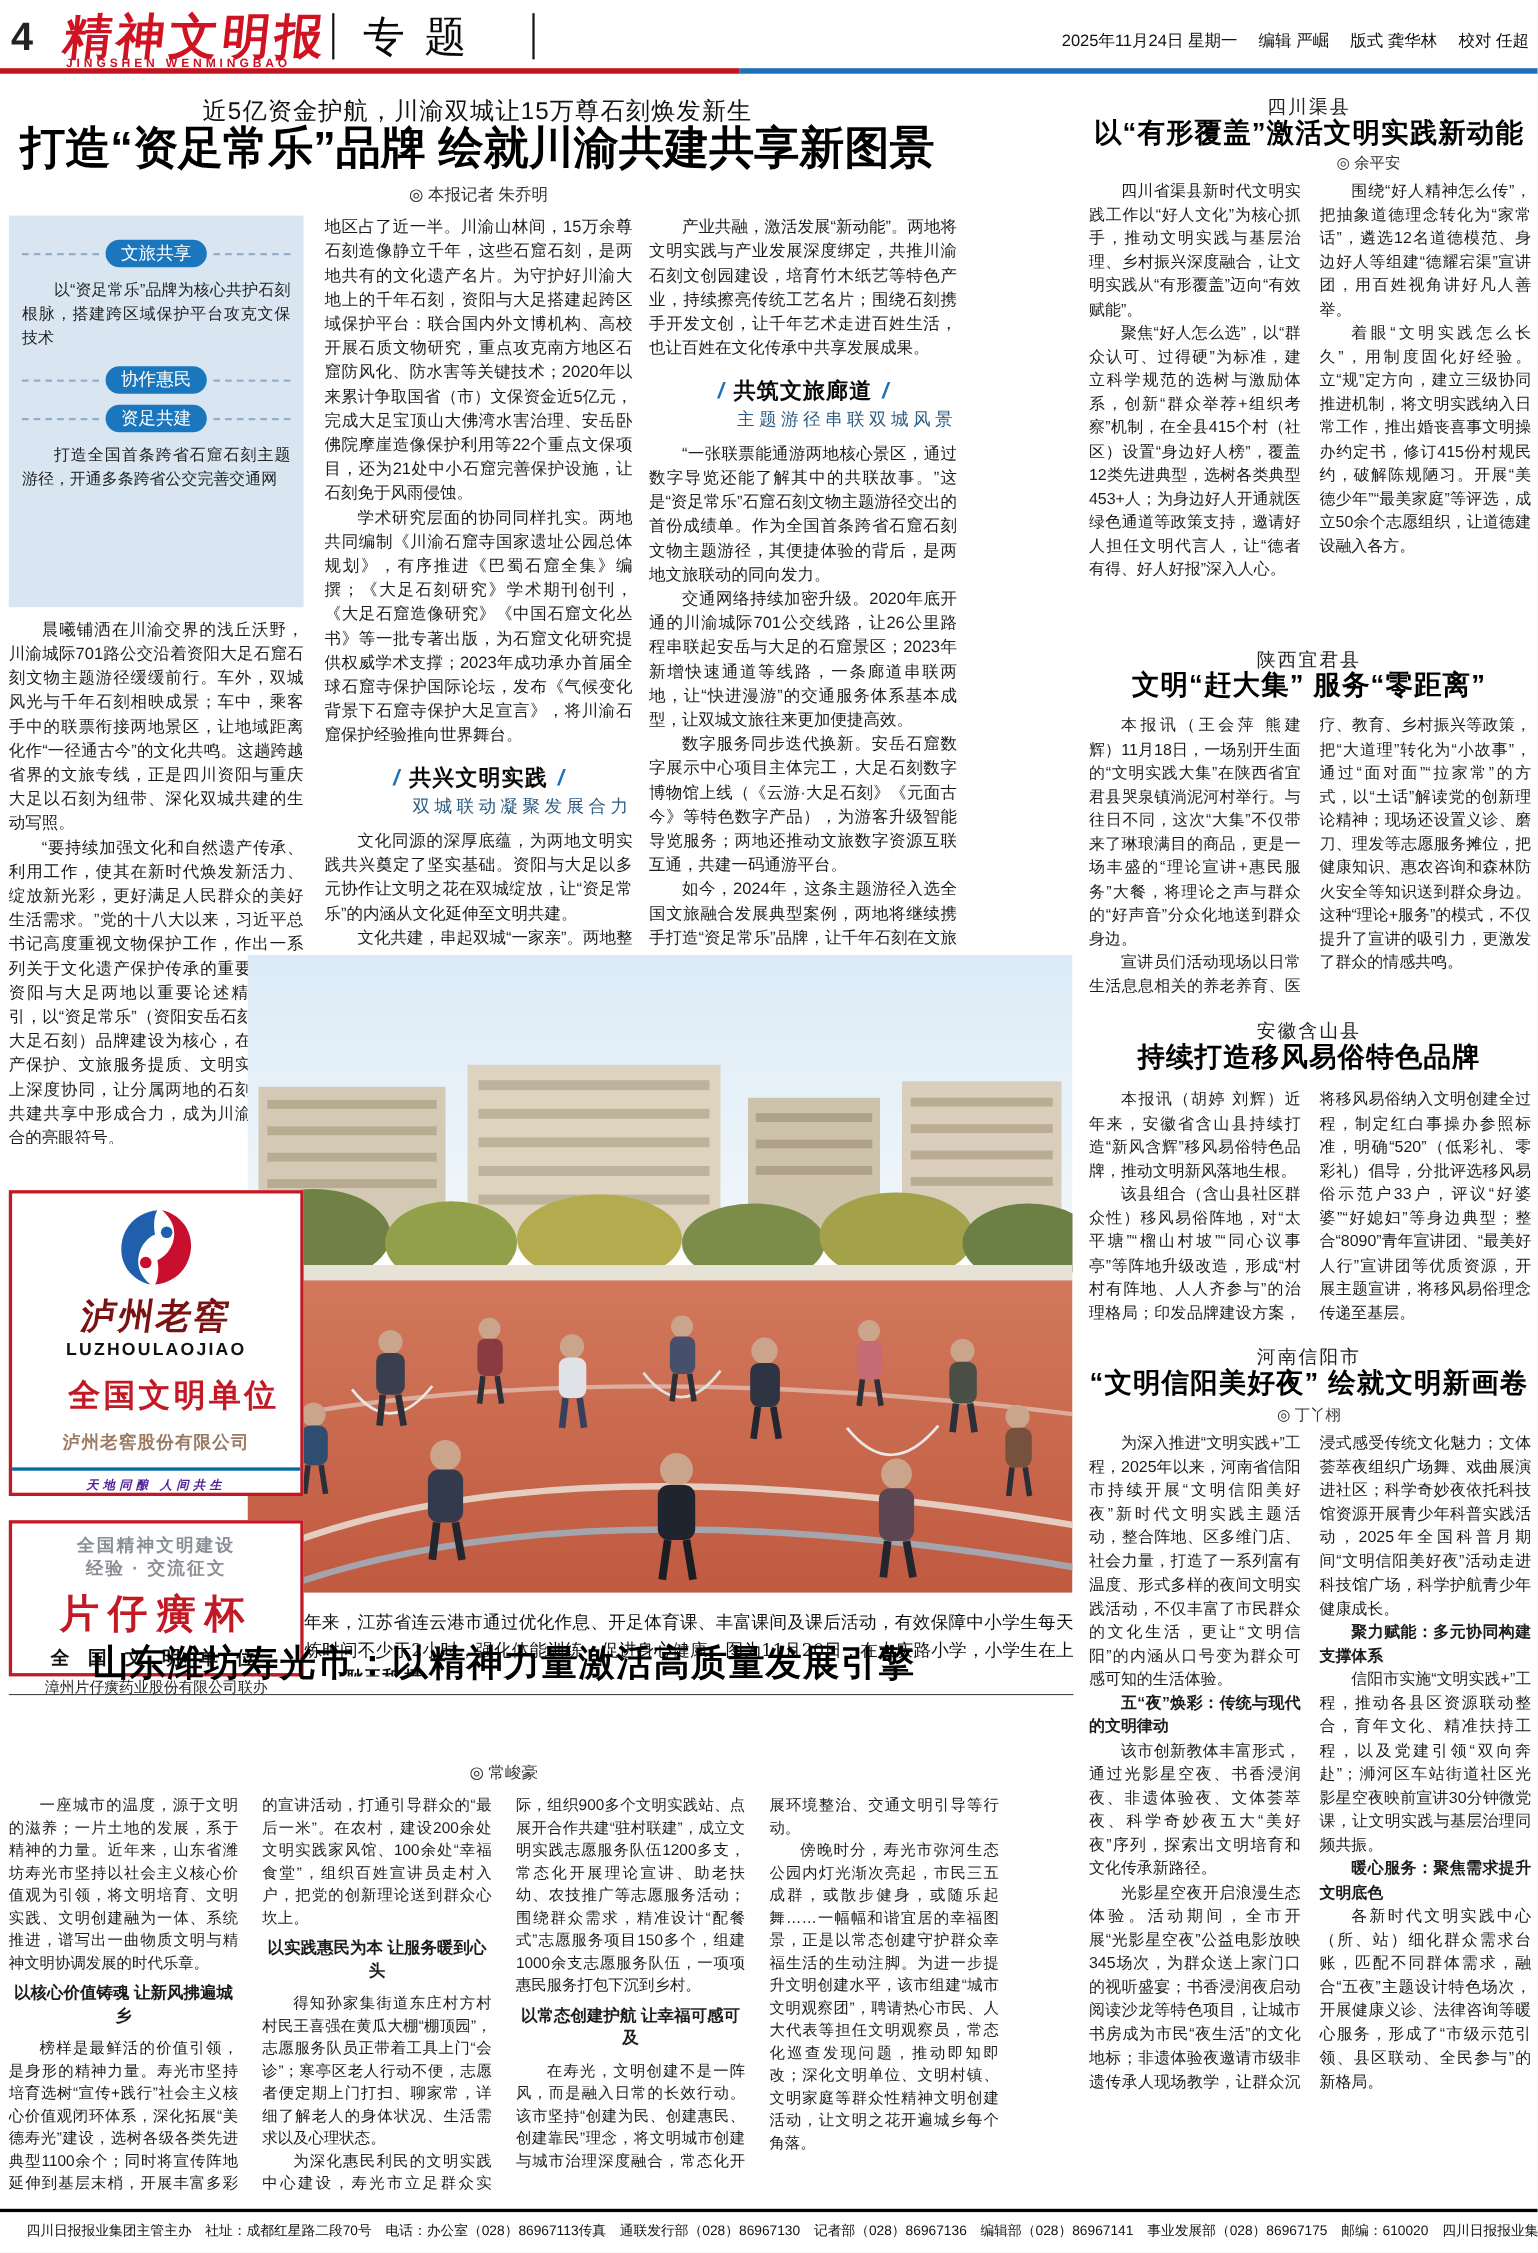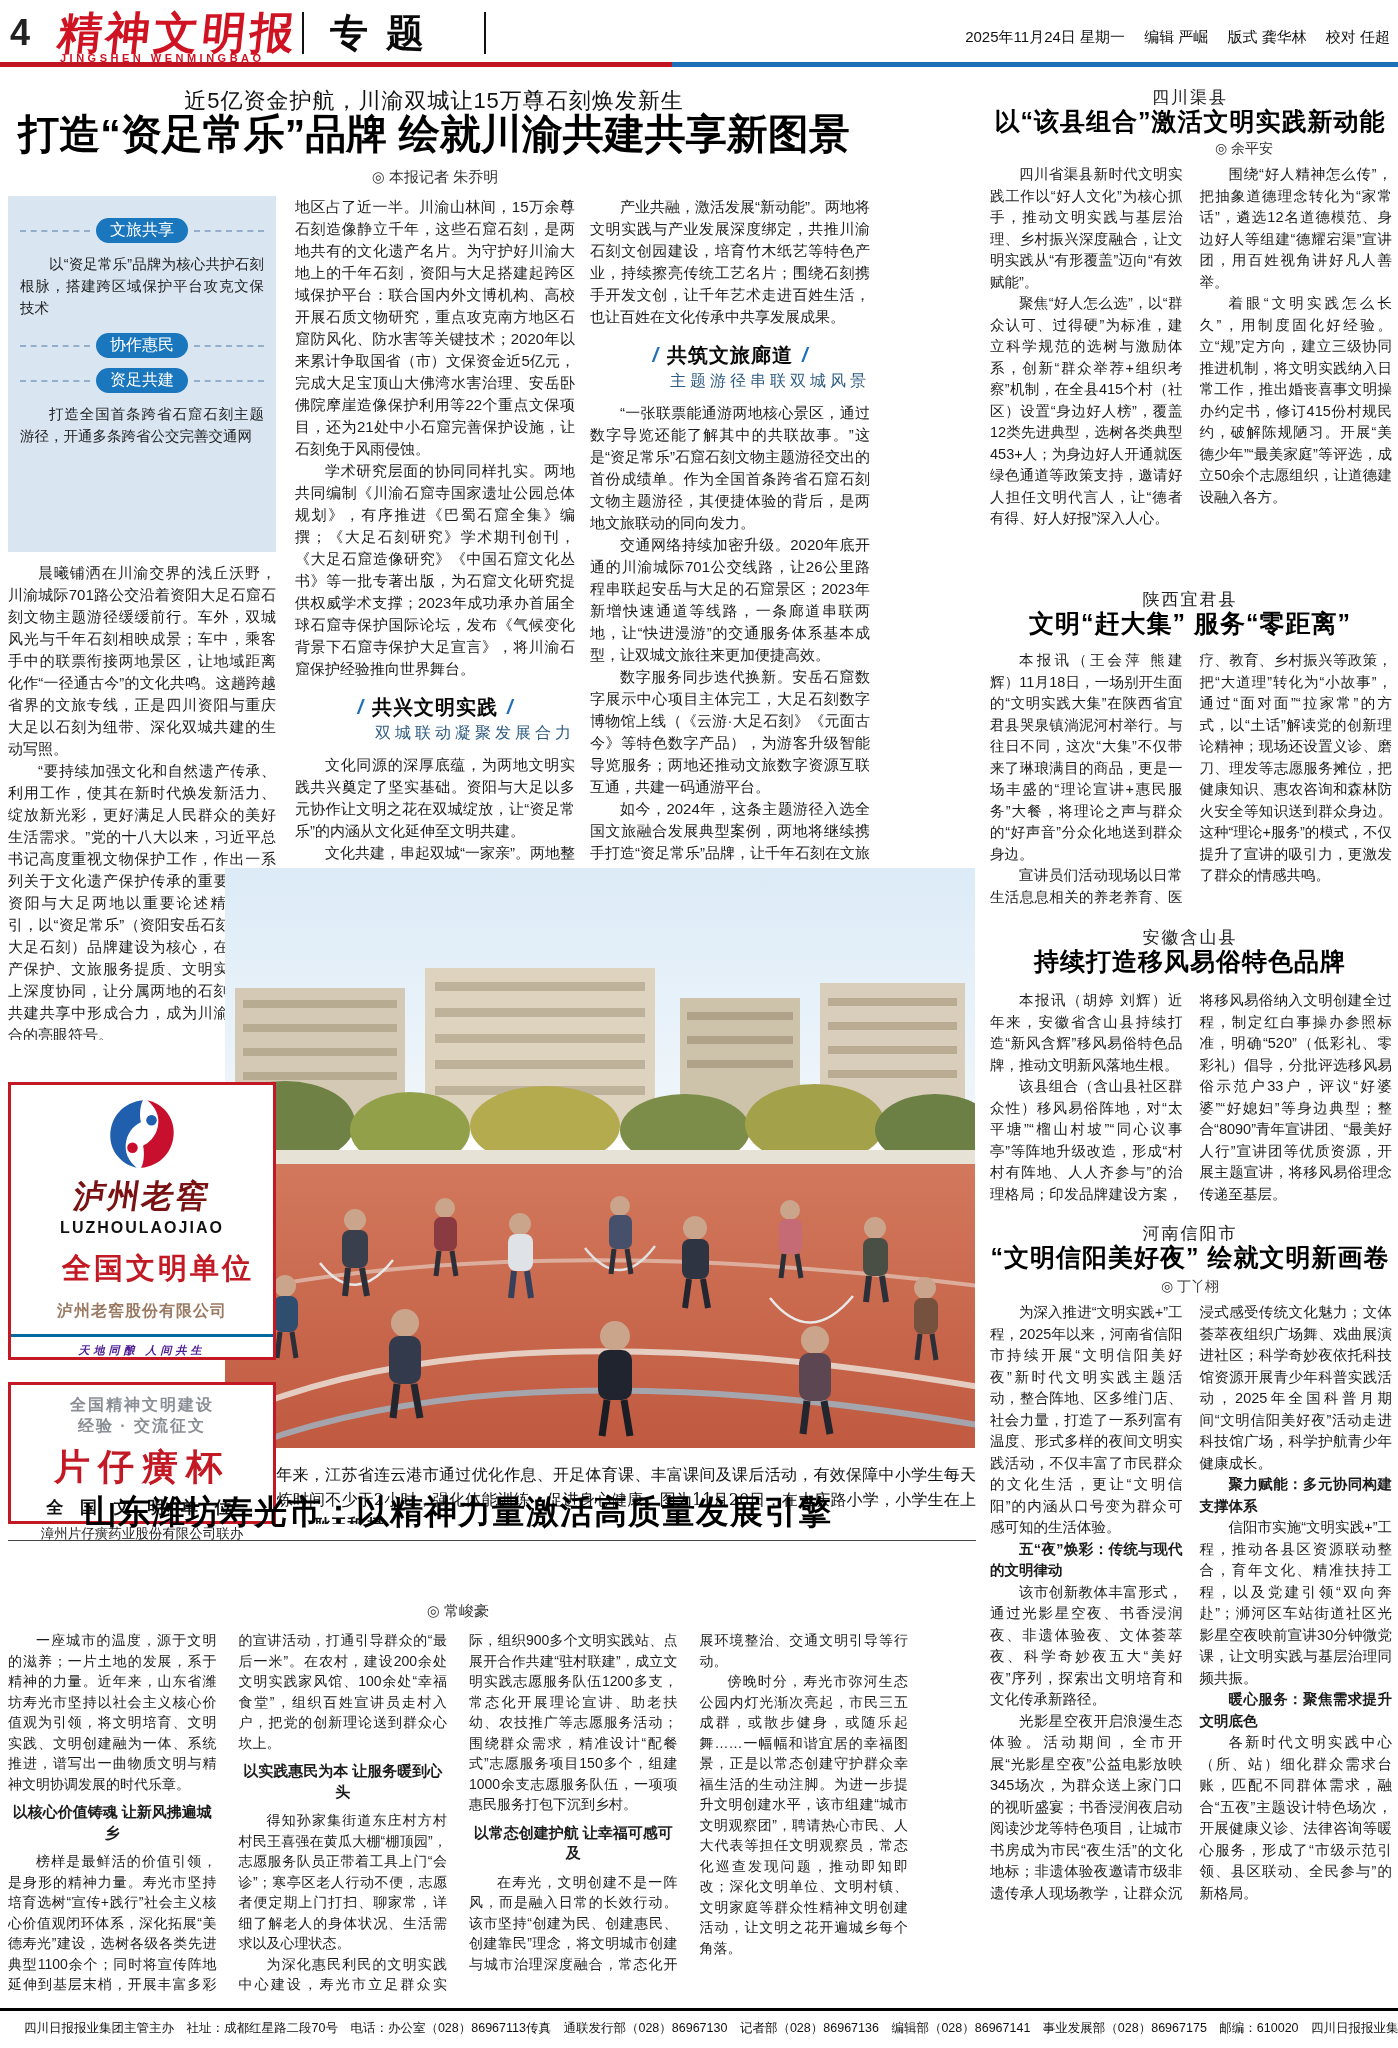--- a/index.html
+++ b/index.html
@@ -9,21 +9,21 @@
     background:#ffffff; overflow:hidden;
     font-family:"Liberation Sans","DejaVu Sans",sans-serif; color:#1c1c1c;
   }
   .abs { position:absolute; }
 
   
   .pagenum { font-size:36px; font-weight:bold; color:#222; }
   .masthead-cn { font-family:"DejaVu Serif","Liberation Serif",serif; font-size:44px; font-weight:900; color:#cf1322; letter-spacing:4px; transform:skewX(-6deg); }
   .masthead-py { font-size:11px; font-weight:bold; color:#cf1322; letter-spacing:3.5px; }
   .hdr-div { width:2px; background:#111; }
-  .section-title { font-size:38px; font-weight:700; color:#0a0a0a; letter-spacing:18px; }
+  .section-title { font-size:38px; font-weight:400; color:#0a0a0a; letter-spacing:18px; }
   .dateline { font-size:15px; color:#111; text-align:right; }
   .hdr-rule-red { height:5px; background:#c21320; }
   .hdr-rule-blue { height:5px; background:#1d6fb8; }
 
   
   .kicker { font-size:22px; color:#111; text-align:center; letter-spacing:1px; }
   .headline { font-size:41px; font-weight:900; color:#000; text-align:center; letter-spacing:0px; line-height:1.1; }
   .byline { font-size:15px; color:#333; text-align:center; }
   .bp { font-size:15px; line-height:22px; text-align:justify; text-indent:2em; color:#1c1c1c; }
   .bp.noindent { text-indent:0; }
@@ -309,21 +309,21 @@
     <p>榜样是最鲜活的价值引领，是身形的精神力量。寿光市坚持培育选树“宣传+践行”社会主义核心价值观闭环体系，深化拓展“美德寿光”建设，选树各级各类先进典型1100余个；同时将宣传阵地延伸到基层末梢，开展丰富多彩的宣讲活动，打通引导群众的“最后一米”。在农村，建设200余处文明实践家风馆、100余处“幸福食堂”，组织百姓宣讲员走村入户，把党的创新理论送到群众心坎上。</p>
     <p class="bsub">以实践惠民为本 让服务暖到心头</p>
     <p>得知孙家集街道东庄村方村村民王喜强在黄瓜大棚“棚顶园”，志愿服务队员正带着工具上门“会诊”；寒亭区老人行动不便，志愿者便定期上门打扫、聊家常，详细了解老人的身体状况、生活需求以及心理状态。</p>
     <p>为深化惠民利民的文明实践中心建设，寿光市立足群众实际，组织900多个文明实践站、点展开合作共建“驻村联建”，成立文明实践志愿服务队伍1200多支，常态化开展理论宣讲、助老扶幼、农技推广等志愿服务活动；围绕群众需求，精准设计“配餐式”志愿服务项目150多个，组建1000余支志愿服务队伍，一项项惠民服务打包下沉到乡村。</p>
     <p class="bsub">以常态创建护航 让幸福可感可及</p>
     <p>在寿光，文明创建不是一阵风，而是融入日常的长效行动。该市坚持“创建为民、创建惠民、创建靠民”理念，将文明城市创建与城市治理深度融合，常态化开展环境整治、交通文明引导等行动。</p>
     <p>傍晚时分，寿光市弥河生态公园内灯光渐次亮起，市民三五成群，或散步健身，或随乐起舞……一幅幅和谐宜居的幸福图景，正是以常态创建守护群众幸福生活的生动注脚。为进一步提升文明创建水平，该市组建“城市文明观察团”，聘请热心市民、人大代表等担任文明观察员，常态化巡查发现问题，推动即知即改；深化文明单位、文明村镇、文明家庭等群众性精神文明创建活动，让文明之花开遍城乡每个角落。</p>
   </div>
 
   <div class="abs r-kicker" style="left:990px; top:86px; width:400px;">四川渠县</div>
-  <div class="abs r-headline" style="left:990px; top:106px; width:400px;">以“该县组合”激活文明实践新动能</div>
+  <div class="abs r-headline" style="left:990px; top:106px; width:400px;">以“有形覆盖”激活文明实践新动能</div>
   <div class="abs r-byline" style="left:1044px; top:140px; width:400px;">◎ 余平安</div>
   <div class="abs r-body" style="left:990px; top:164px; width:402px; height:420px;">
     <p>四川省渠县新时代文明实践工作以“好人文化”为核心抓手，推动文明实践与基层治理、乡村振兴深度融合，让文明实践从“有形覆盖”迈向“有效赋能”。</p>
     <p>聚焦“好人怎么选”，以“群众认可、过得硬”为标准，建立科学规范的选树与激励体系，创新“群众举荐+组织考察”机制，在全县415个村（社区）设置“身边好人榜”，覆盖12类先进典型，选树各类典型453+人；为身边好人开通就医绿色通道等政策支持，邀请好人担任文明代言人，让“德者有得、好人好报”深入人心。</p>
     <p>围绕“好人精神怎么传”，把抽象道德理念转化为“家常话”，遴选12名道德模范、身边好人等组建“德耀宕渠”宣讲团，用百姓视角讲好凡人善举。</p>
     <p>着眼“文明实践怎么长久”，用制度固化好经验。立“规”定方向，建立三级协同推进机制，将文明实践纳入日常工作，推出婚丧喜事文明操办约定书，修订415份村规民约，破解陈规陋习。开展“美德少年”“最美家庭”等评选，成立50余个志愿组织，让道德建设融入各方。</p>
   </div>
 
   <div class="abs r-kicker" style="left:990px; top:588px; width:400px;">陕西宜君县</div>
   <div class="abs r-headline" style="left:990px; top:608px; width:400px;">文明“赶大集” 服务“零距离”</div>

